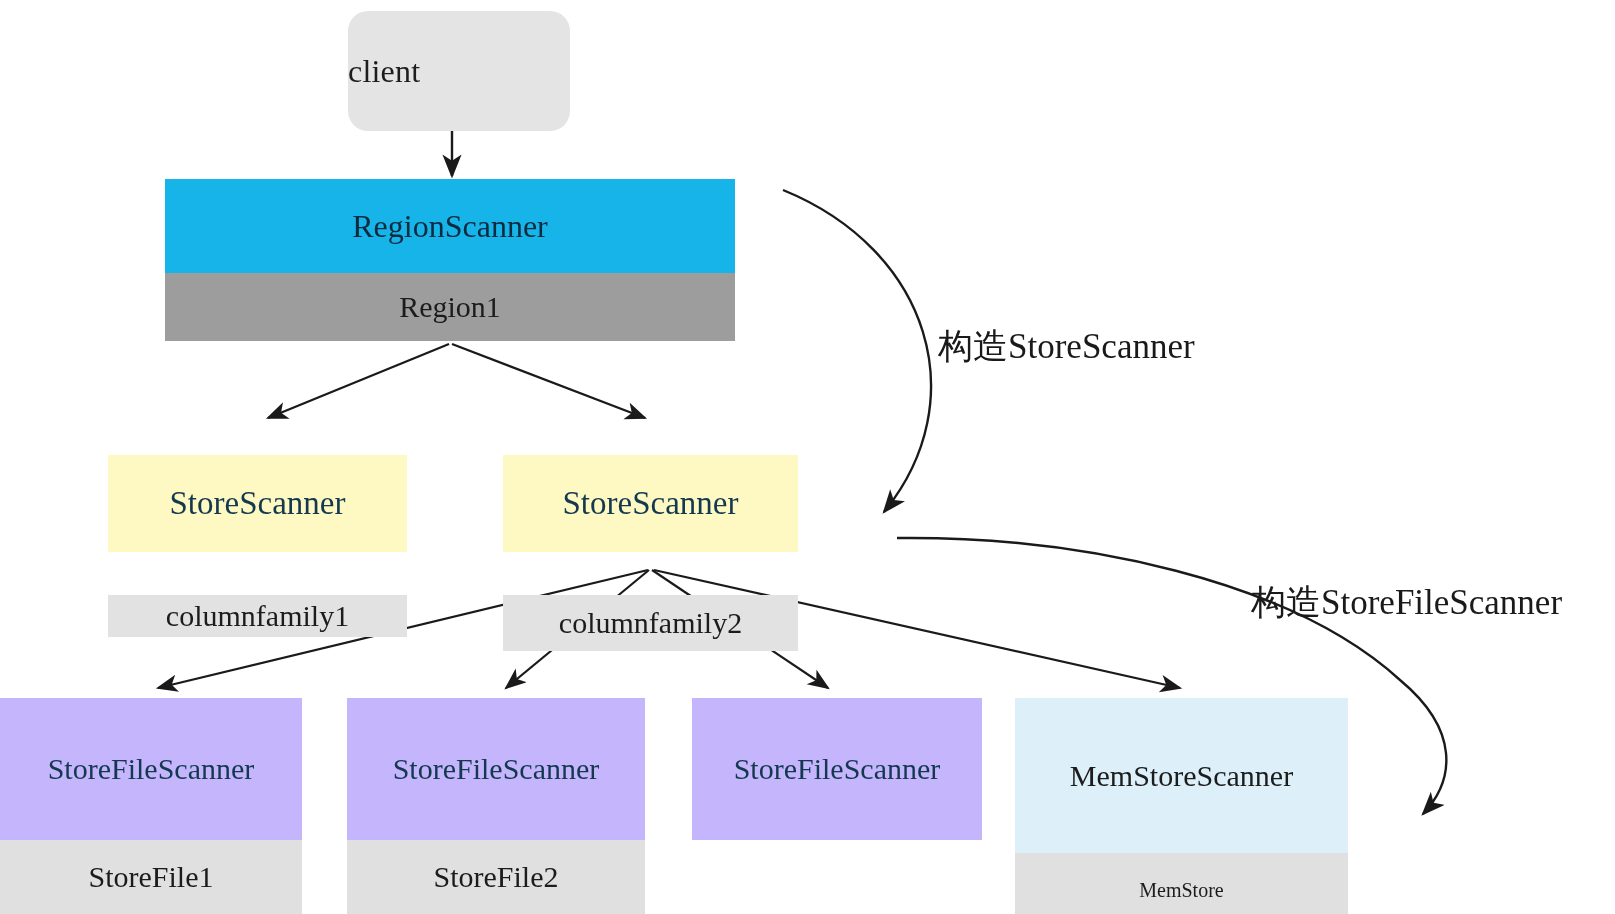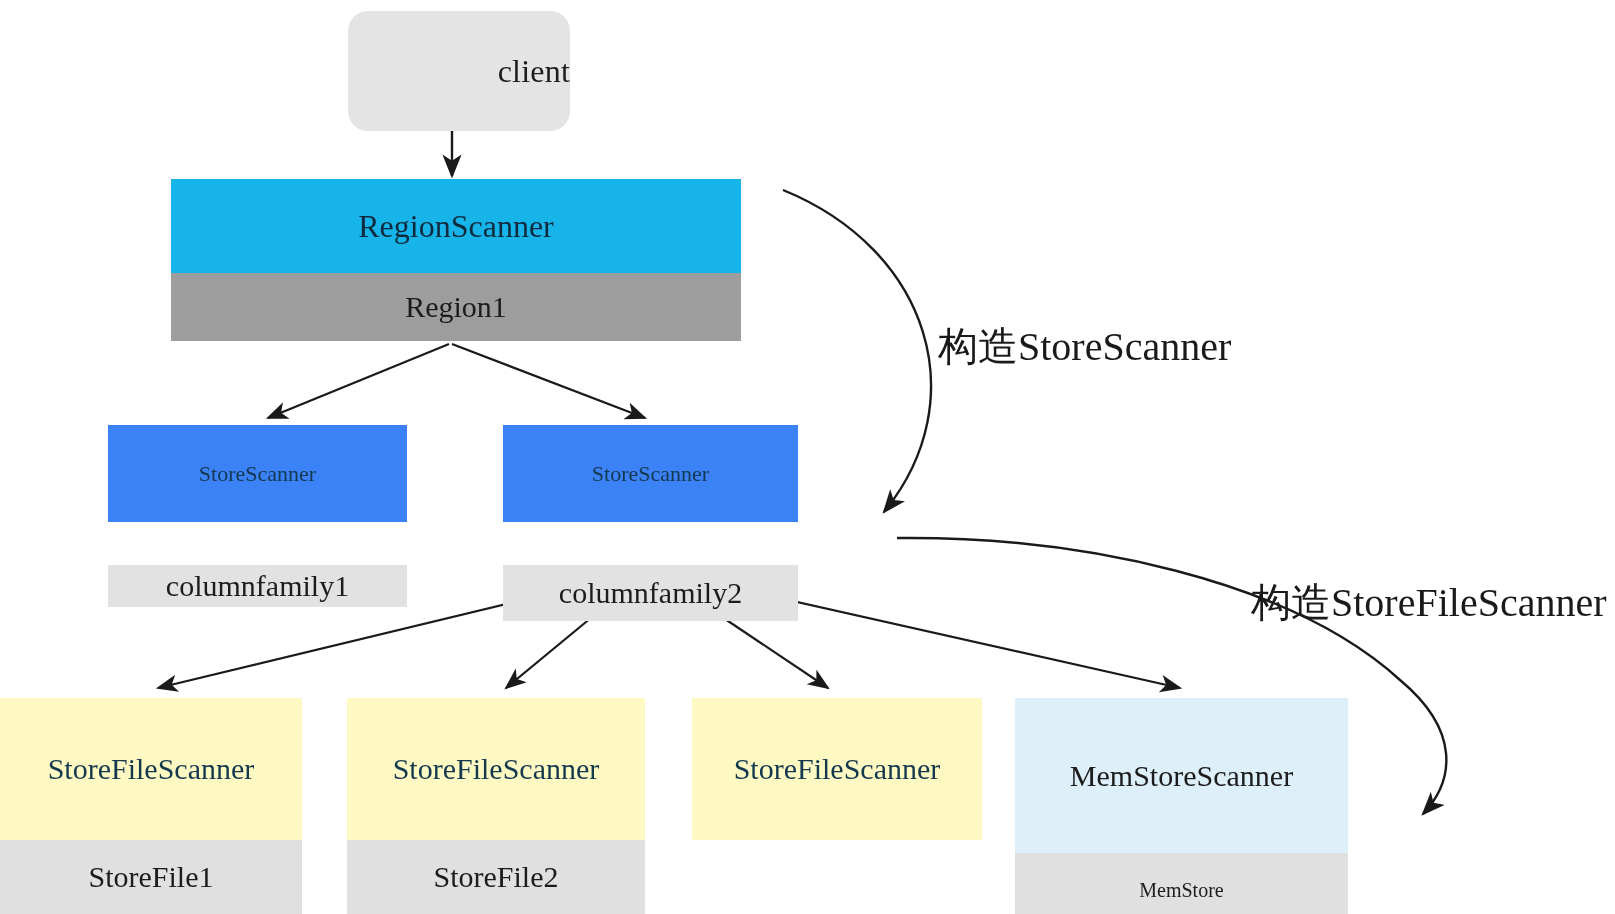--- a/index.html
+++ b/index.html
@@ -39,53 +39,54 @@
     width: 100%;
     text-align: center;
     white-space: nowrap;
   }
   
   .client-node {
     border-radius: 20px;
     background: #e4e4e4;
     display: flex;
     align-items: center;
-    justify-content: flex-end;
+    justify-content: flex-start;
   }
   .client-label {
     font-size: 32px;
     color: #1d1d1d;
     letter-spacing: 0.2px;
   }
   
   .region-top {
     background: #17b4e9;
     color: #0d2b3e;
     font-size: 32px;
   }
   .region-bottom {
     background: #9d9d9d;
     color: #1c1c1c;
     font-size: 30px;
   }
   
   .store-top {
-    background: #3b82f6;
+    background: #fef9c3;
     color: #14394f;
-    font-size: 22px;
+    font-size: 33px;
+    margin-top: 30px;
   }
   .store-bottom {
     background: #e2e2e2;
     color: #1c1c1c;
     font-size: 30px;
     margin-top: 43px;
   }
   
   .sfs-top {
-    background: #fef9c3;
+    background: #c4b5fd;
     color: #14394f;
     font-size: 30px;
   }
   .sfs-bottom {
     background: #e0e0e0;
     color: #1c1c1c;
     font-size: 30px;
   }
   
   .mem-top {
@@ -93,21 +94,21 @@
     color: #1c1c1c;
     font-size: 30px;
   }
   .mem-bottom {
     background: #e0e0e0;
     color: #1c1c1c;
     font-size: 20px;
   }
   .annotation {
     position: absolute;
-    font-size: 40px;
+    font-size: 35px;
     line-height: 44px;
     color: #1a1a1a;
     white-space: nowrap;
   }
 </style>
 </head>
 <body>
 
 <div id="canvas">
 
@@ -135,21 +136,21 @@
     <path d="M 783 190 C 930 250, 975 400, 884 512" fill="none" stroke="#1a1a1a" stroke-width="2.4" marker-end="url(#ah)"></path>
 
     <path d="M 897 538 C 1080 536, 1290 580, 1400 680
              C 1460 730, 1455 780, 1423 814" fill="none" stroke="#1a1a1a" stroke-width="2.4" marker-end="url(#ah)"></path>
   </svg>
 
   <div class="node client-node" style="left:348px; top:11px; width:222px; height:120px;">
     <span class="client-label">client</span>
   </div>
 
-  <div class="node" style="left:171px; top:179px; width:570px; height:162px;">
+  <div class="node" style="left:165px; top:179px; width:570px; height:162px;">
     <div class="band region-top" style="height:94px;">RegionScanner</div>
     <div class="band region-bottom" style="height:68px;">Region1</div>
   </div>
 
   <div class="node" style="left:108px; top:425px; width:299px; height:139px;">
     <div class="band store-top" style="height:97px;">StoreScanner</div>
     <div class="band store-bottom" style="height:42px;">columnfamily1</div>
   </div>
 
   <div class="node" style="left:503px; top:425px; width:295px; height:141px;">

